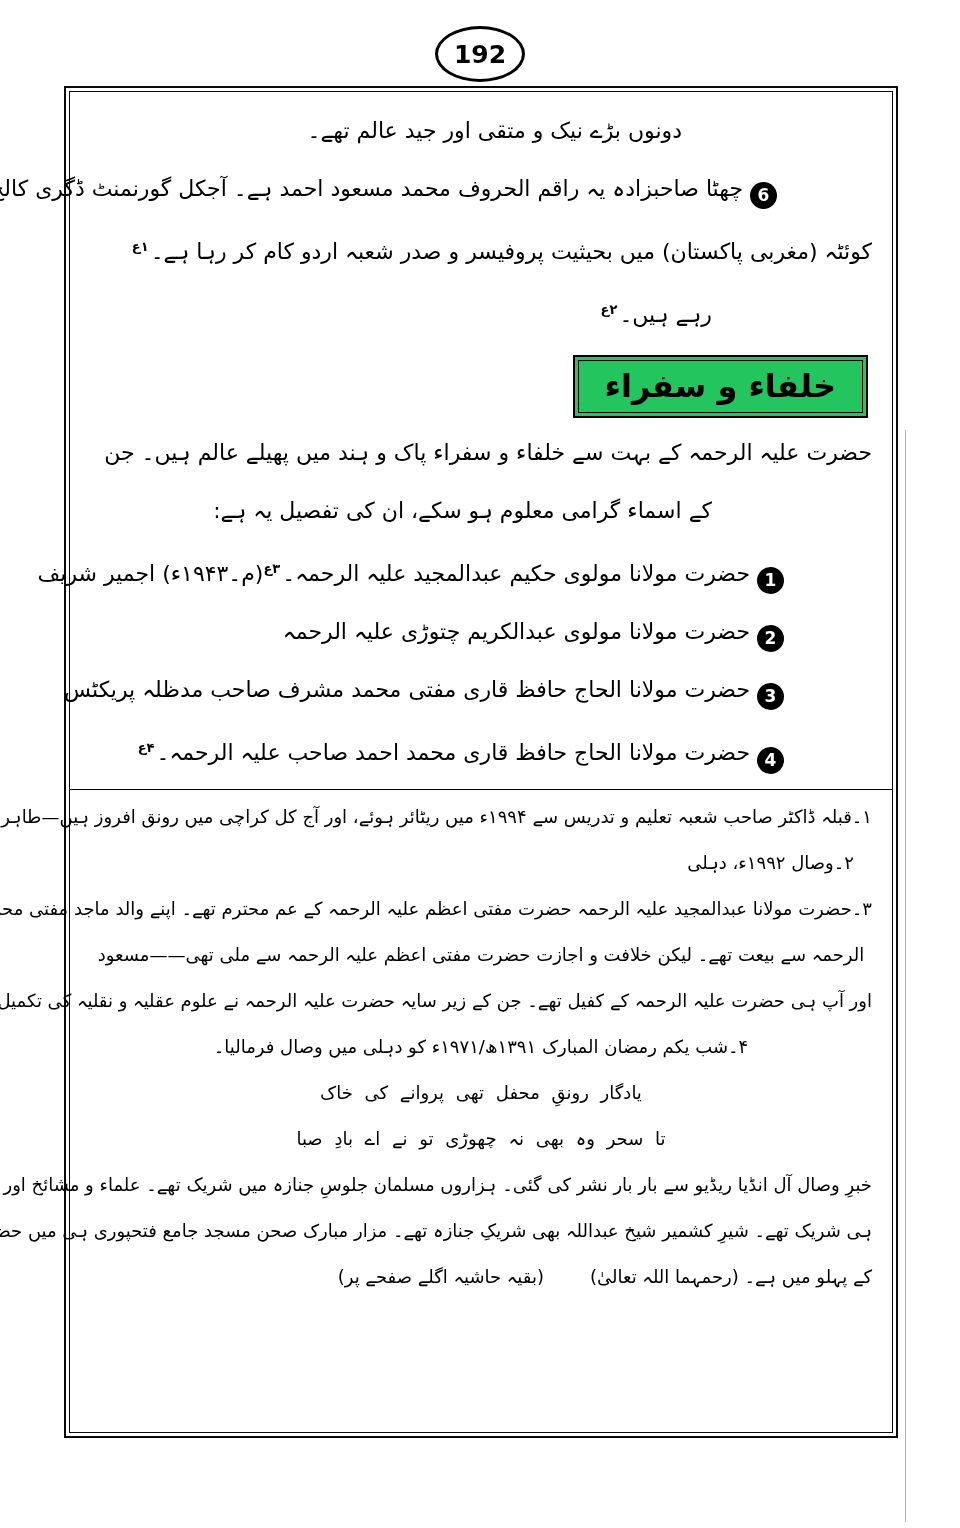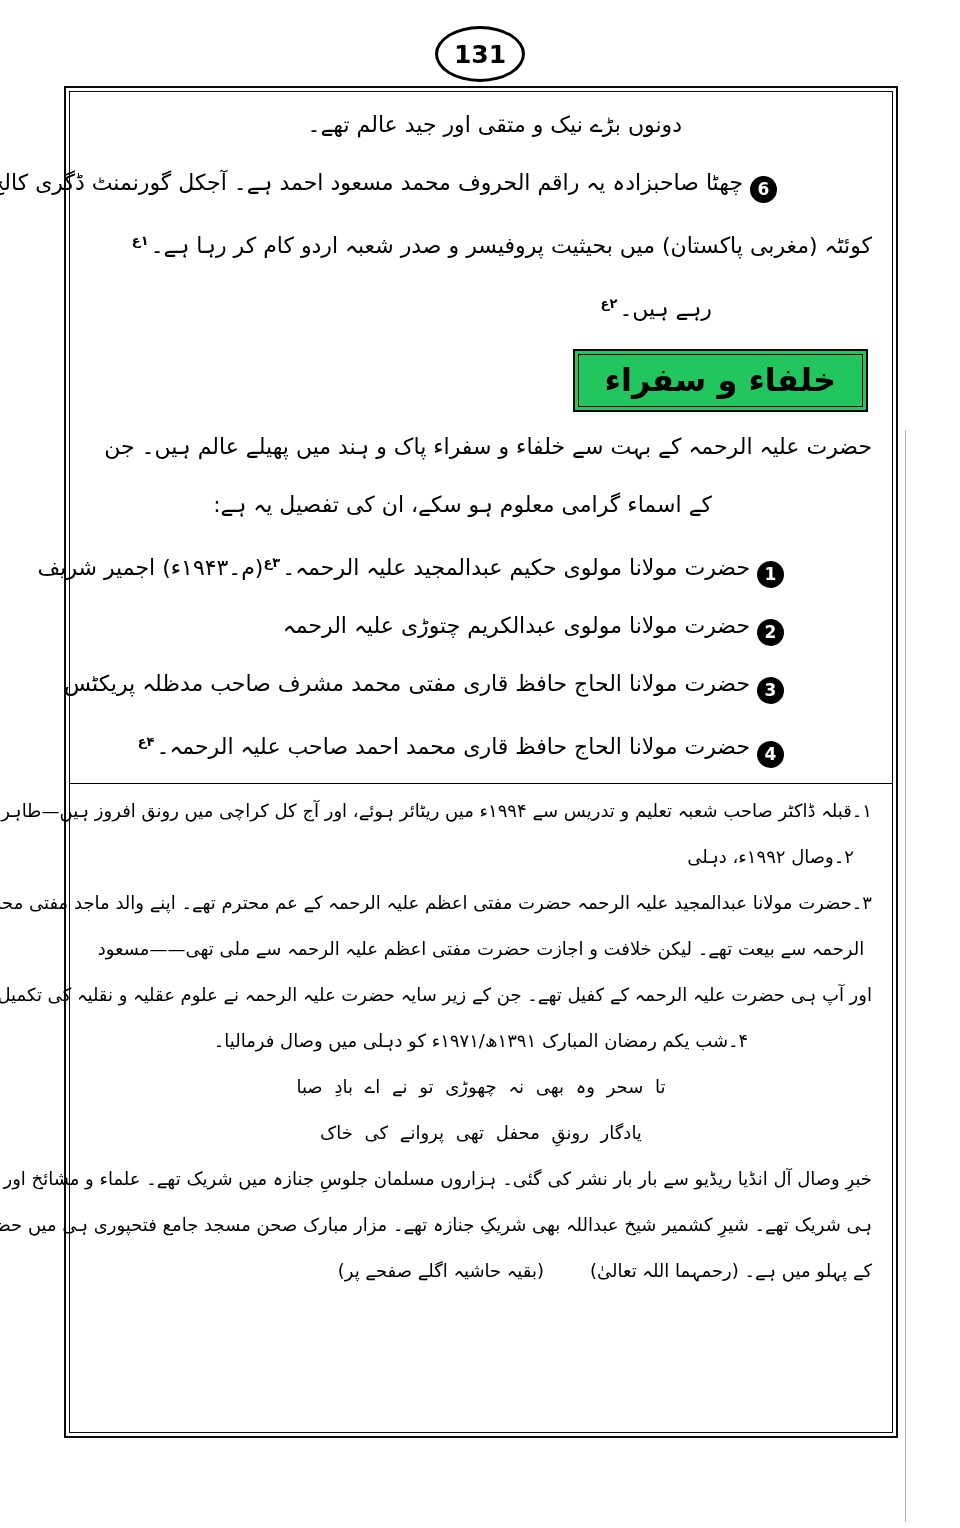--- a/index.html
+++ b/index.html
@@ -17,21 +17,21 @@
     display:flex;align-items:center;justify-content:center;
     font-size:25px;font-weight:bold;background:#fff;z-index:3;
   }
   
   .frame{
     position:absolute;left:64px;right:62px;top:86px;height:1352px;
     border:2px solid #0a0a0a;padding:3px;box-sizing:border-box;background:#fff;
   }
   .frame-inner{
     border:1.5px solid #0a0a0a;width:100%;height:100%;box-sizing:border-box;
-    padding:4px 20px 0 20px;
+    padding:10px 20px 0 20px;
   }
   .main-block p{margin:0;white-space:nowrap;font-size:22px;line-height:58px;text-align:right;}
   .pr-190{padding-right:190px;}
   .pr-160{padding-right:160px;}
   .pr-95{padding-right:95px;}
   .pr-88{padding-right:88px;}
   .pr-18{padding-right:18px;}
   .center{text-align:center !important;padding-right:0 !important;}
   .cnum{
     display:inline-block;width:27px;height:27px;border-radius:50%;
@@ -51,21 +51,21 @@
   .fn-block p{margin:0;white-space:nowrap;font-size:18px;line-height:46px;text-align:right;}
   .verse{text-align:center !important;letter-spacing:1px;word-spacing:6px;}
   .lastline{text-align:left;}
   .lastline .gap{margin-left:46px;}
   .scan-line{position:absolute;top:430px;bottom:6px;right:54px;width:1px;background:#b5b5b5;}
 </style>
 </head>
 <body>
 
 <div class="page-oval">
-  <span>131</span>
+  <span>192</span>
 </div>
 
 <div class="frame">
   <div class="frame-inner">
 
     <div class="main-block">
       <p class="pr-190"><span>دونوں بڑے نیک و متقی اور جید عالم تھے۔</span></p>
 
       <p class="pr-95"><span class="cnum">6</span><span>چھٹا صاحبزادہ یہ راقم الحروف محمد مسعود احمد ہے۔ آجکل گورنمنٹ ڈگری کالج،</span></p>
 
@@ -95,22 +95,22 @@
 
     <div class="fn-sep"></div>
 
     <div class="fn-block">
       <p><span>۱۔قبلہ ڈاکٹر صاحب شعبہ تعلیم و تدریس سے ۱۹۹۴ء میں ریٹائر ہوئے، اور آج کل کراچی میں رونق افروز ہیں—طاہر</span></p>
       <p class="pr-18"><span>۲۔وصال ۱۹۹۲ء، دہلی</span></p>
       <p><span>۳۔حضرت مولانا عبدالمجید علیہ الرحمہ حضرت مفتی اعظم علیہ الرحمہ کے عم محترم تھے۔ اپنے والد ماجد مفتی محمد مسعود شاہ علیہ</span></p>
       <p class="center"><span>الرحمہ سے بیعت تھے۔ لیکن خلافت و اجازت حضرت مفتی اعظم علیہ الرحمہ سے ملی تھی——مسعود</span></p>
       <p><span>اور آپ ہی حضرت علیہ الرحمہ کے کفیل تھے۔ جن کے زیر سایہ حضرت علیہ الرحمہ نے علوم عقلیہ و نقلیہ کی تکمیل فرمائی—طاہر</span></p>
       <p class="center"><span>۴۔شب یکم رمضان المبارک ۱۳۹۱ھ/۱۹۷۱ء کو دہلی میں وصال فرمالیا۔</span></p>
+      <p class="verse"><span>یادگار رونقِ محفل تھی پروانے کی خاک</span></p>
       <p class="verse"><span>تا سحر وہ بھی نہ چھوڑی تو نے اے بادِ صبا</span></p>
-      <p class="verse"><span>یادگار رونقِ محفل تھی پروانے کی خاک</span></p>
       <p><span>خبرِ وصال آل انڈیا ریڈیو سے بار بار نشر کی گئی۔ ہزاروں مسلمان جلوسِ جنازہ میں شریک تھے۔ علماء و مشائخ اور عوام سب</span></p>
       <p><span>ہی شریک تھے۔ شیرِ کشمیر شیخ عبداللہ بھی شریکِ جنازہ تھے۔ مزار مبارک صحن مسجد جامع فتحپوری ہی میں حضرت علیہ الرحمہ</span></p>
       <p class="lastline"><span class="gap">کے پہلو میں ہے۔ (رحمہما اللہ تعالیٰ)</span><span>(بقیہ حاشیہ اگلے صفحے پر)</span></p>
     </div>
 
   </div>
 </div>
 
 <div class="scan-line"></div>
 

